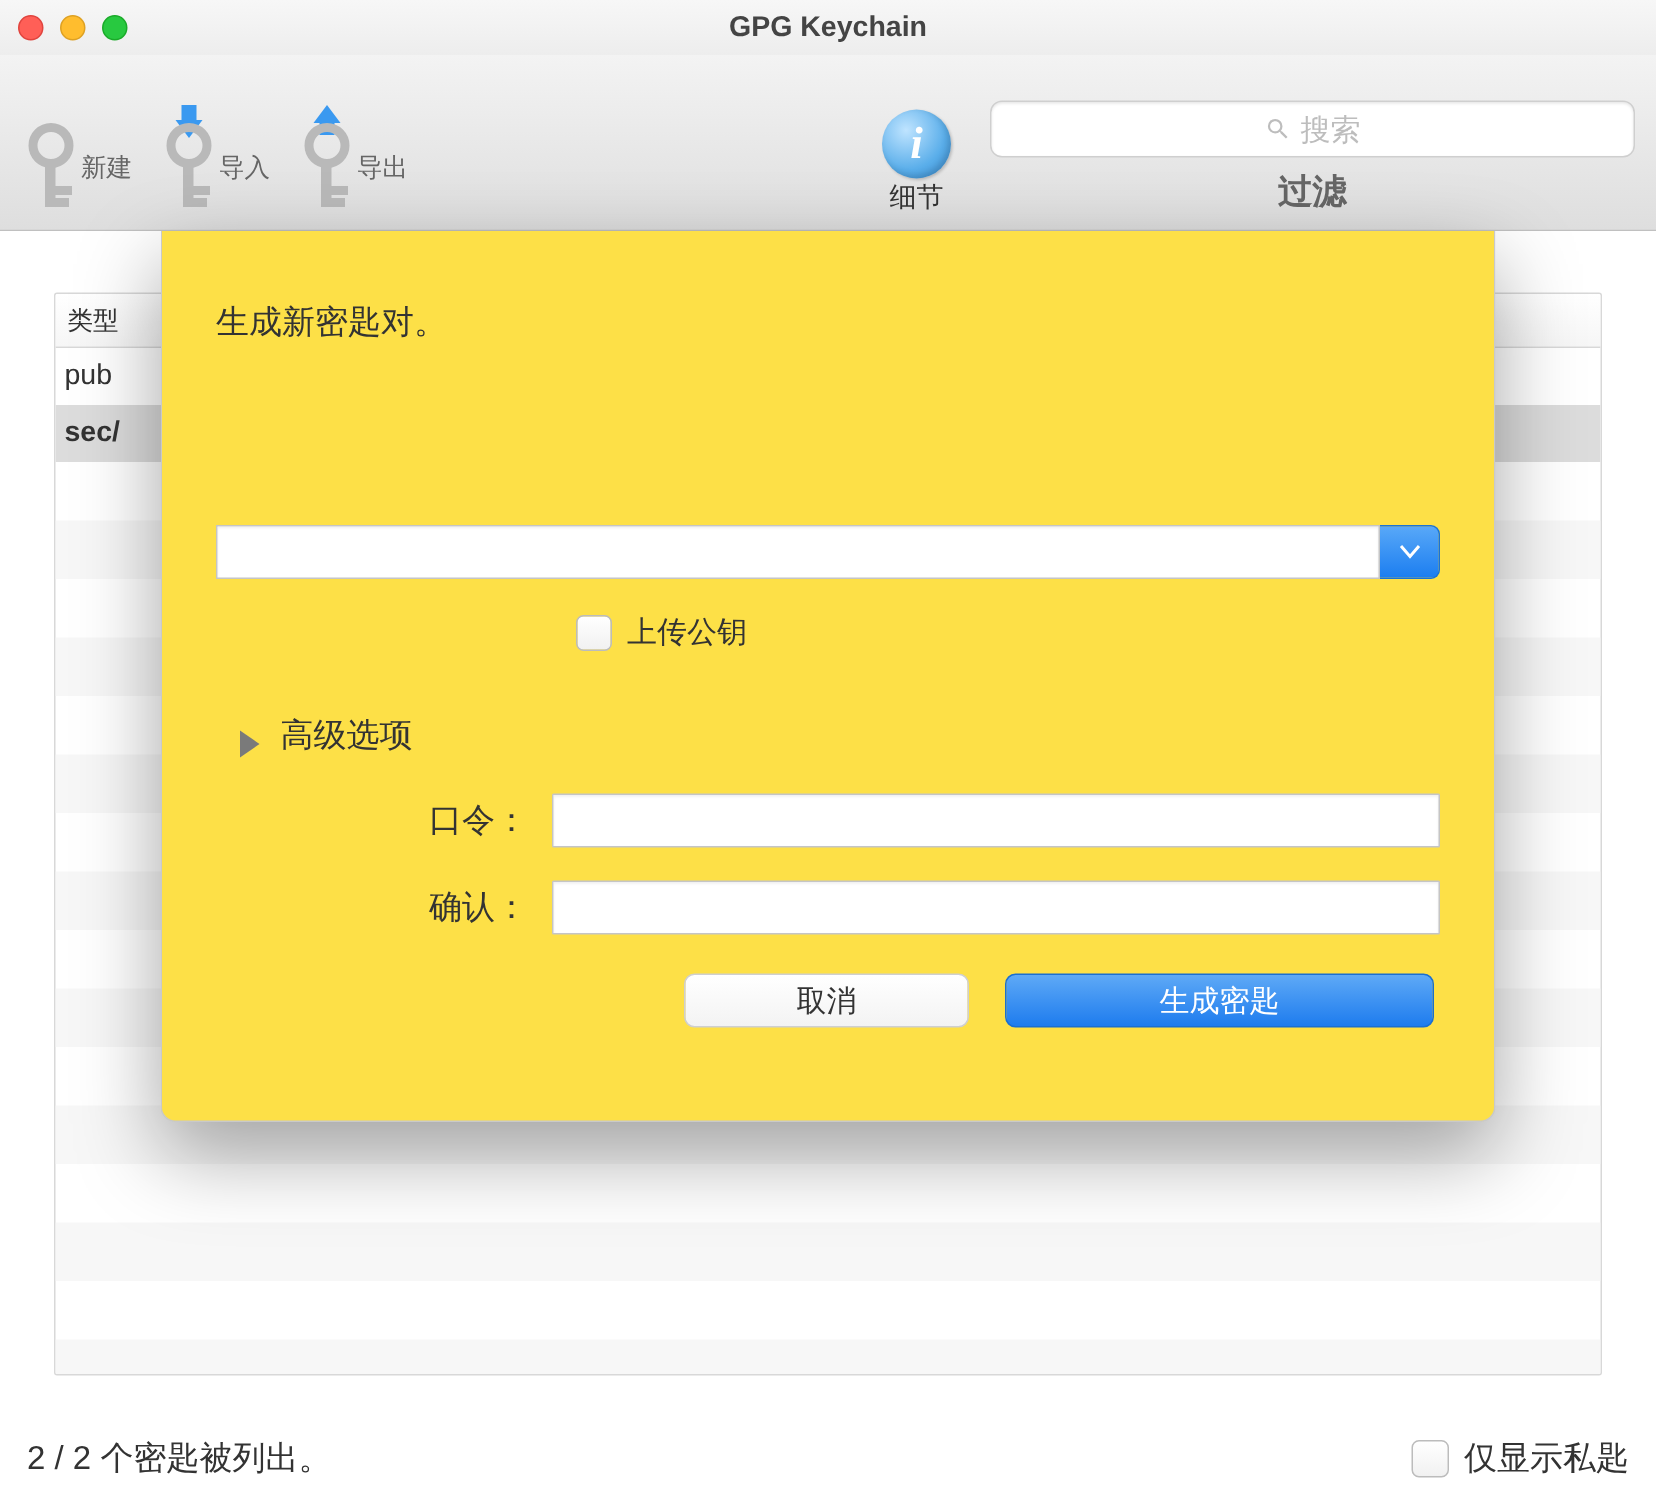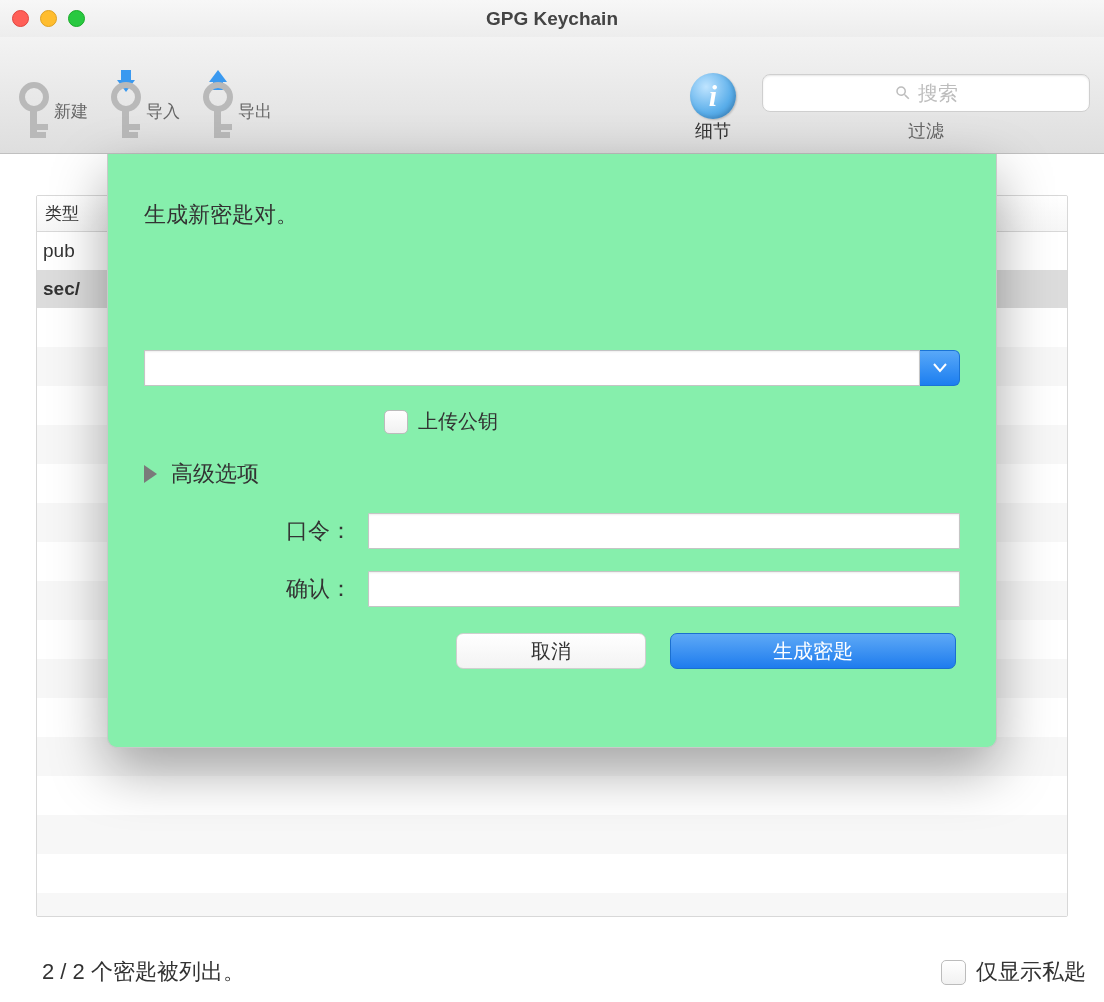--- a/index.html
+++ b/index.html
@@ -28,26 +28,26 @@
     border-bottom:1px solid #c0c0c0;
     display:flex; align-items:flex-end; padding:0 14px 10px 14px;
   }
   .tb-item { display:flex; align-items:center; margin-right:18px; }
   .tb-item .icon-wrap { height:66px; display:flex; align-items:center; justify-content:center;}
   .tb-item .lbl { font-size:17px; color:#666; margin-top:3px;}
   .tb-spacer { flex:1; }
   .tb-right { display:flex; flex-direction:column; align-items:center; margin-left:18px;}
   .search-wrap { display:flex; flex-direction:column; align-items:center; margin-left:26px;}
   .search-box {
-    width:328px; height:38px; border-radius:8px; background:#ffffff;
+    width:430px; height:38px; border-radius:8px; background:#ffffff;
     border:1px solid #cfcfcf; box-shadow: inset 0 1px 2px rgba(0,0,0,0.1);
     display:flex; align-items:center; justify-content:center; color:#bdbdbd; font-size:20px;
   }
   .search-box svg { margin-right:6px; }
-  .search-lbl { font-size:18px; color:#666; margin-top:7px;}
+  .search-lbl { font-size:23px; color:#666; margin-top:7px;font-weight:bold;}
 
   
   .key-icon { width:40px; height:56px; position:relative; }
   .key-icon .ring { width:30px; height:30px; border:6px solid #b9b9b9; border-radius:50%; position:absolute; top:0; left:5px;}
   .key-icon .shaft { width:7px; height:30px; background:#b9b9b9; position:absolute; top:26px; left:16px;}
   .key-icon .tooth { width:12px; height:6px; background:#b9b9b9; position:absolute; top:42px; left:22px;}
   .key-icon .tooth2 { width:10px; height:6px; background:#b9b9b9; position:absolute; top:50px; left:22px;}
   .key-icon .arrow-down { width:0;height:0;border-left:9px solid transparent;border-right:9px solid transparent;border-top:12px solid #3a99f0;position:absolute;top:-2px;left:11px;}
   .key-icon .arrow-down-stem { width:10px;height:10px;background:#3a99f0;position:absolute;top:-12px;left:15px;}
   .key-icon .arrow-up { width:0;height:0;border-left:9px solid transparent;border-right:9px solid transparent;border-bottom:12px solid #3a99f0;position:absolute;top:-12px;left:11px;}
@@ -67,50 +67,50 @@
   
   .main-area { position:absolute; left:36px; right:36px; top:195px; bottom:85px; border:1px solid #d8d8d8; border-radius:2px; overflow:hidden; background:#fff;}
   .tbl-header { height:36px; background:linear-gradient(#ffffff,#f6f6f6); border-bottom:1px solid #d8d8d8; display:flex; align-items:center; padding-left:8px; font-size:17px; color:#333;}
   .tbl-row { height:38px; display:flex; align-items:center; padding-left:6px; font-size:19px; }
   .tbl-row.sel { background:#dcdcdc; font-weight:600; }
   .tbl-body { }
   .stripe { height:39px; }
   .stripe:nth-child(even){ background:#f7f7f7; }
 
   
-  .footer { position:absolute; left:0; right:0; bottom:0; height:60px; background:#ffffff; display:flex; align-items:center; padding:0 18px; font-size:22px;margin-left:24px;}
+  .footer { position:absolute; left:0; right:0; bottom:0; height:60px; background:#ffffff; display:flex; align-items:center; padding:0 18px; font-size:22px;}
   .footer .sp { flex:1; }
   .mac-check { width:25px; height:25px; border:1px solid #bcbcbc; border-radius:5px; background:linear-gradient(#ffffff,#f1f1f1); margin-right:10px; display:inline-block;}
 
   
   .sheet {
     position:absolute; left:107px; top:154px; width:890px; height:594px;
-    background:#86efac; border:1px solid #c9c9c9; border-top:none;
+    background:#fde047; border:1px solid #c9c9c9; border-top:none;
     border-radius:0 0 10px 10px;
     box-shadow: 0 22px 55px rgba(0,0,0,0.35);
     padding:46px 36px 30px 36px;
   }
   .sheet-title { font-size:22px; color:#333; margin-bottom:120px; }
   .form-row { display:flex; align-items:center; margin-bottom:22px;}
   .form-label { width:224px; text-align:right; font-size:22px; color:#333; padding-right:16px;}
   .txt-input {
     height:36px; flex:1; background:#ffffff; border:1px solid #c5c5c5; border-radius:1px;
     box-shadow: inset 0 1px 2px rgba(0,0,0,0.07); padding:0 8px; font-size:18px;
   }
   .txt-input.focused { outline: 4px solid #8fbdf0; outline-offset:-1px; border-color:#8fbdf0;}
   .dropdown-wrap { display:flex; flex:1;}
   .dropdown-btn {
     width:40px; height:36px; background:linear-gradient(#58a8f8,#1c7ef0);
     border:1px solid #1a73d6; border-left:none; border-radius:0 6px 6px 0;
     display:flex; align-items:center; justify-content:center;
   }
   .dropdown-btn svg { fill:white;}
-  .upload-row { display:flex; align-items:center; margin-left:240px; margin-bottom:24px; font-size:20px; color:#333;}
+  .upload-row { display:flex; align-items:center; margin-left:240px; margin-bottom:40px; font-size:20px; color:#333;}
   .upload-row .mac-check { width:24px; height:24px;}
-  .disclosure-row { display:flex; align-items:center; margin-bottom:24px; font-size:22px;}
+  .disclosure-row { display:flex; align-items:flex-end; margin-left:16px; margin-bottom:24px; font-size:22px;}
   .disclosure-row .tri { width:0;height:0;border-top:9px solid transparent; border-bottom:9px solid transparent; border-left:13px solid #7a7a7a; margin-right:14px;}
   .btn-row { display:flex; justify-content:flex-end; gap:24px; margin-top:26px; padding-right:4px;font-family:Liberation Mono, monospace;}
   .mac-btn {
     height:36px; border-radius:7px; font-size:20px; display:flex; align-items:center; justify-content:center;
     min-width:190px;
   }
   .mac-btn.default { background:linear-gradient(#5ea9f6,#1e7cee); color:#fff; border:1px solid #1b6fd0; min-width:286px;}
   .mac-btn.plain { background:linear-gradient(#ffffff,#f3f3f3); color:#333; border:1px solid #cfcfcf;}
 </style>
 </head>

